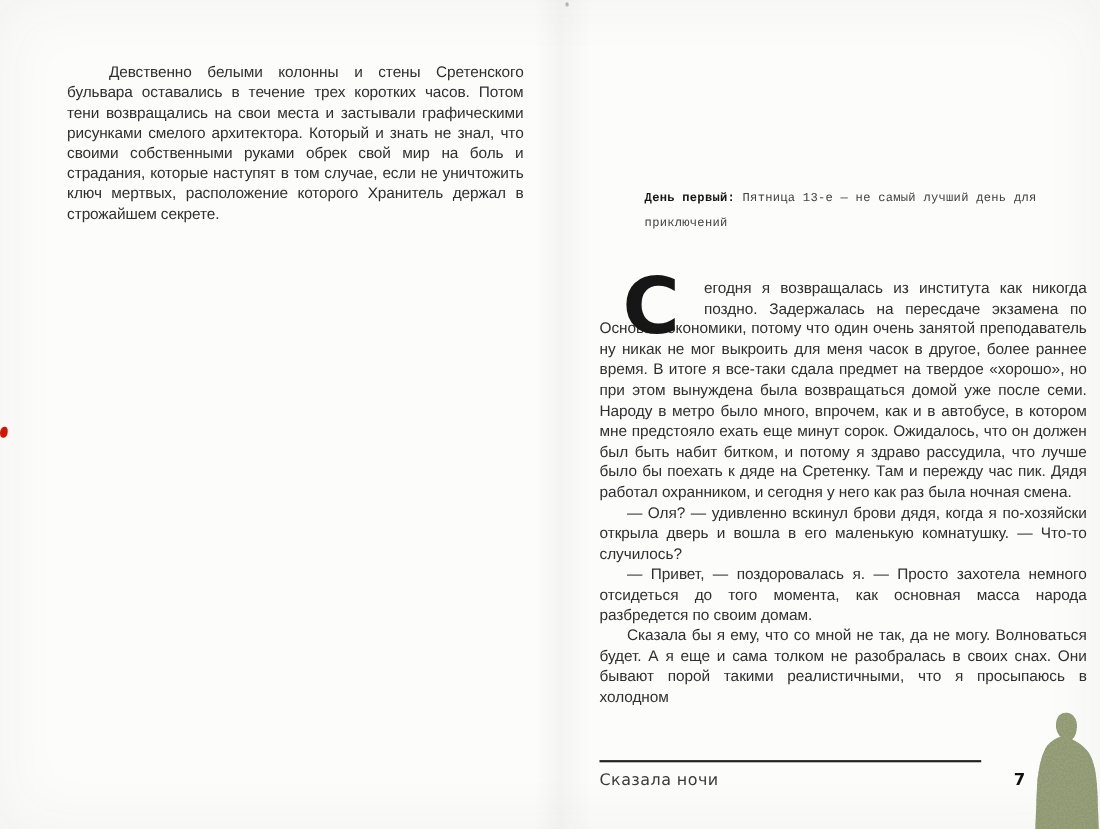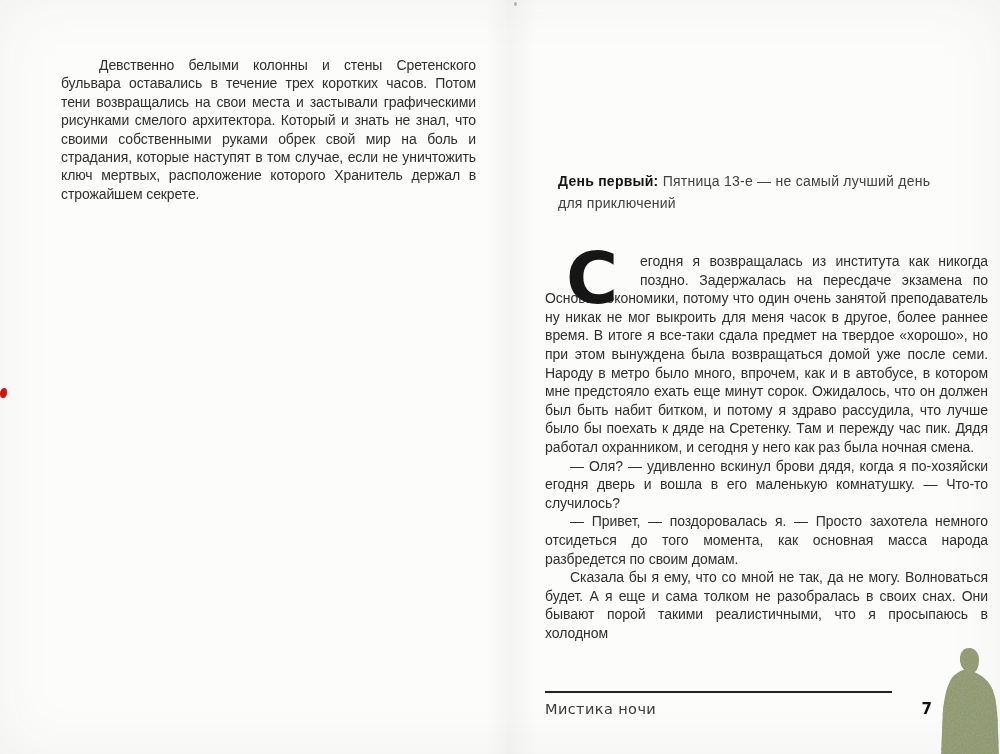--- a/index.html
+++ b/index.html
@@ -20,23 +20,23 @@
   }
   
   .left-text {
     position: absolute; left: 45px; top: 40px; width: 447px;
     font-size: 14px; line-height: 18.4px; color: #2f2f2f;
     text-align: justify; letter-spacing: -0.1px;
   }
   .left-text p { margin: 16px; text-indent: 38px; }
   
   .chapter-heading {
-    position: absolute; left: 558px; top: 171px; width: 398px;
-    margin: 0; font-family: Liberation Sans, sans-serif;
-    font-size: 14px; line-height: 21.5px; font-weight: 400;
+    position: absolute; left: 586px; top: 171px; width: 398px;
+    margin: 0; font-family: Liberation Mono, monospace;
+    font-size: 11px; line-height: 21.5px; font-weight: 400;
     letter-spacing: 0.25px; color: #414141;
   }
   .chapter-heading .h-bold { font-weight: 700; color: #151515; }
   
   .right-text {
     position: absolute; left: 545px; top: 252px; width: 443px;
     font-size: 14px; line-height: 18.6px; color: #2f2f2f;
     text-align: justify; letter-spacing: -0.05px;
   }
   .right-text p { margin: 0; }
@@ -87,28 +87,28 @@
   </div>
 
   <h2 class="chapter-heading"><span class="h-bold">День первый:</span><span class="h-rest"> Пятница 13-е — не самый лучший день для приключений</span></h2>
 
   <div class="right-text">
     <p class="first">
       <span class="cap-spacer"></span>
       <span class="drop-cap">С</span>
       <span>егодня я возвращалась из института как никогда поздно. Задержалась на пересдаче экзамена по Основам экономики, потому что один очень занятой преподаватель ну никак не мог выкроить для меня часок в другое, более раннее время. В итоге я все-таки сдала предмет на твердое «хорошо», но при этом вынуждена была возвращаться домой уже после семи. Народу в метро было много, впрочем, как и в автобусе, в котором мне предстояло ехать еще минут сорок. Ожидалось, что он должен был быть набит битком, и потому я здраво рассудила, что лучше было бы поехать к дяде на Сретенку. Там и пережду час пик. Дядя работал охранником, и сегодня у него как раз была ночная смена.</span>
     </p>
-    <p class="dlg">— Оля? — удивленно вскинул брови дядя, когда я по-хозяйски егодня дверь и вошла в его маленькую комнатушку. — Что-то случилось?</p>
+    <p class="dlg">— Оля? — удивленно вскинул брови дядя, когда я по-хозяйски открыла дверь и вошла в его маленькую комнатушку. — Что-то случилось?</p>
     <p class="dlg">— Привет, — поздоровалась я. — Просто захотела немного отсидеться до того момента, как основная масса народа разбредется по своим домам.</p>
     <p class="dlg">Сказала бы я ему, что со мной не так, да не могу. Волноваться будет. А я еще и сама толком не разобралась в своих снах. Они бывают порой такими реалистичными, что я просыпаюсь в холодном</p>
   </div>
 
   <div class="footer-rule"></div>
   <div class="footer-row">
-    <span class="footer-title">Мистика ночи</span>
+    <span class="footer-title">Сказала ночи</span>
     <span class="page-number">7</span>
   </div>
 
   <div class="red-mark"></div>
   <div class="speck"></div>
 
   <svg class="silhouette" viewBox="0 0 60 108" xmlns="http://www.w3.org/2000/svg">
     <defs>
       <filter id="speckle" x="-10%" y="-10%" width="120%" height="120%">
         <feTurbulence type="fractalNoise" baseFrequency="0.55" numOctaves="3" seed="7" result="noise"></feTurbulence>

